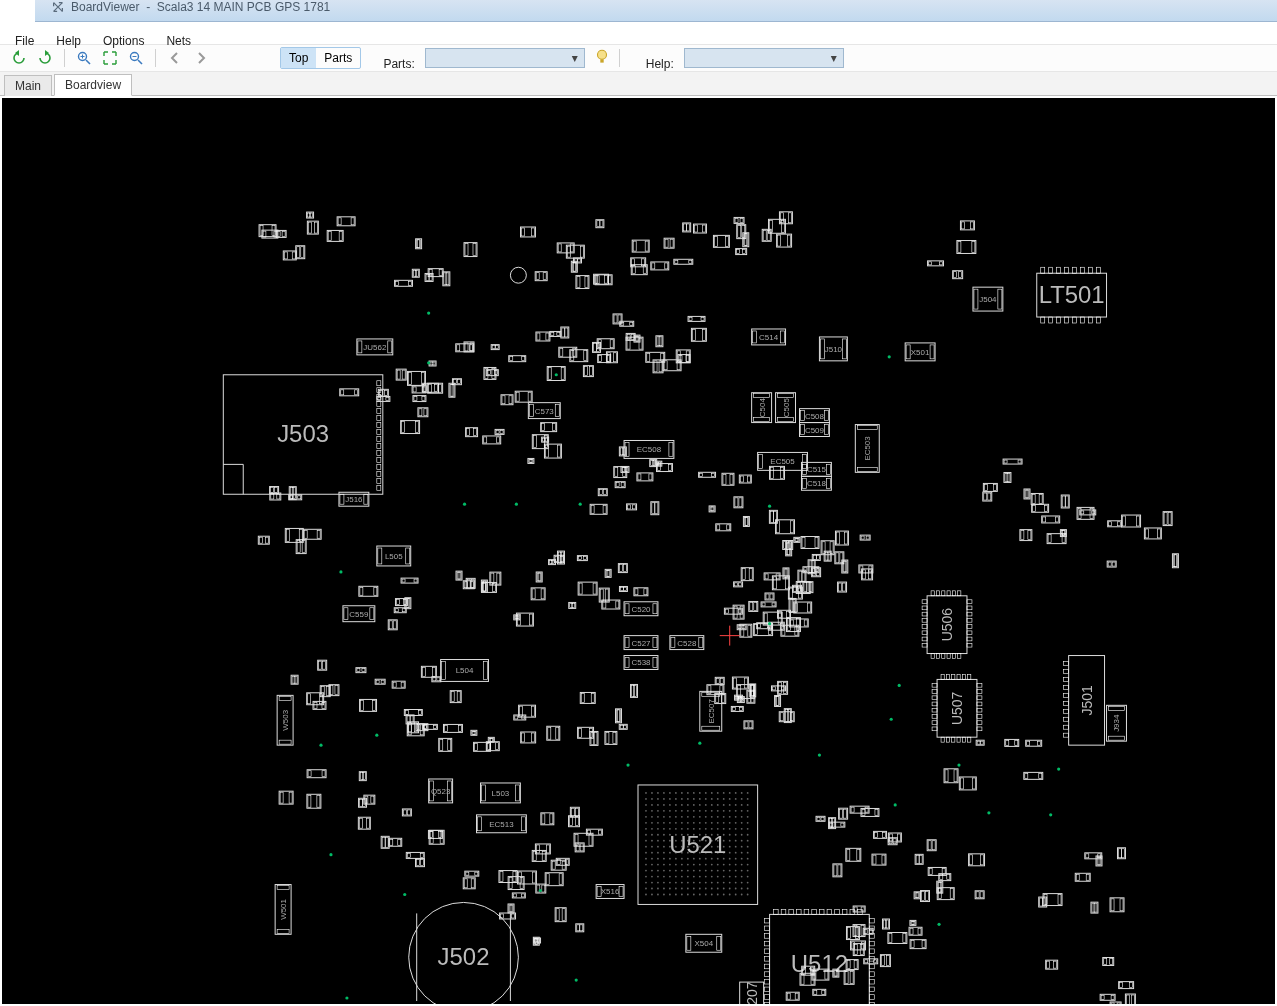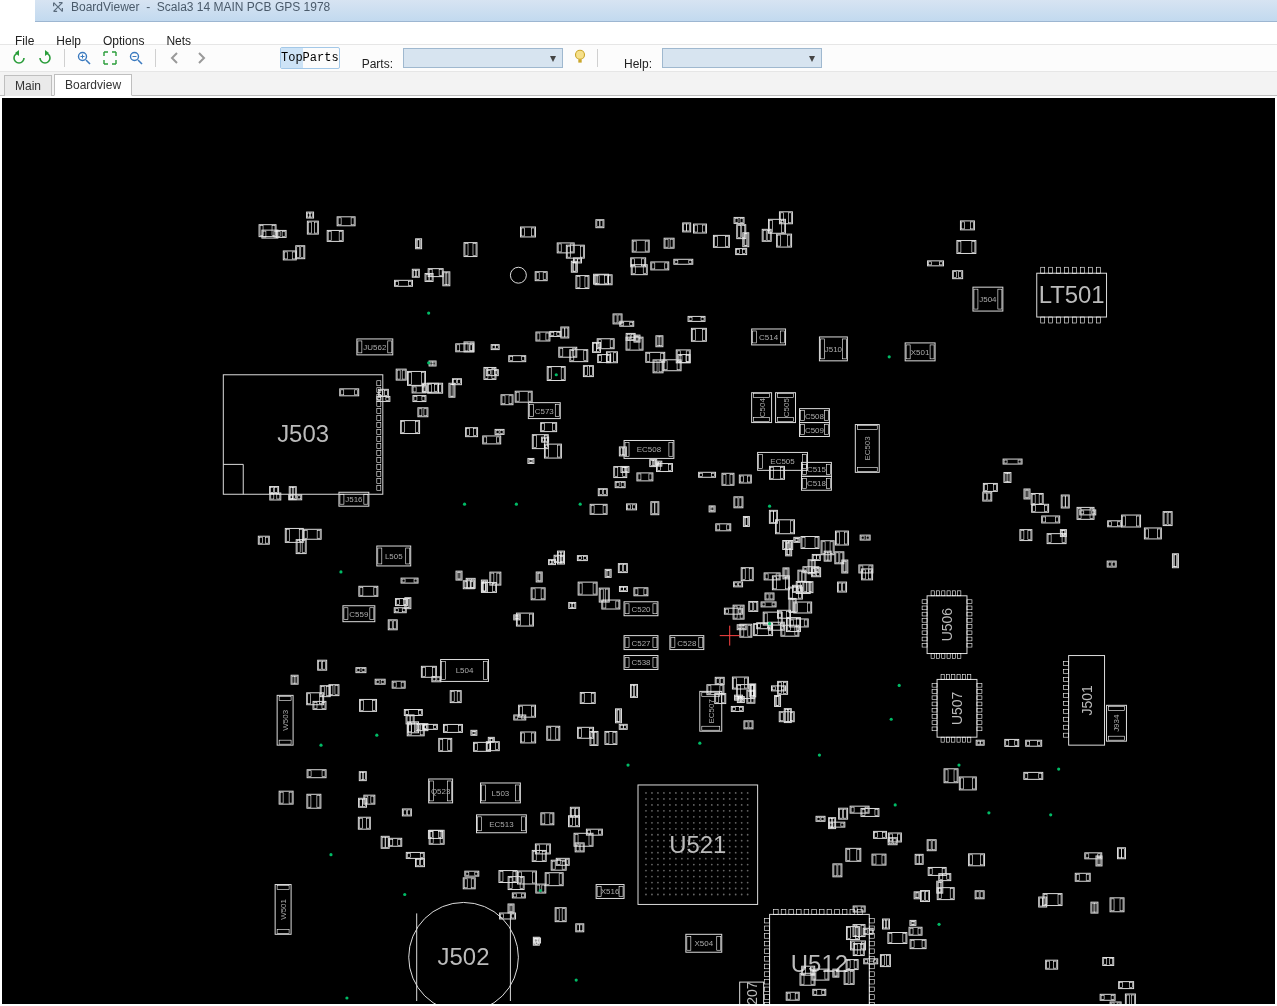--- a/index.html
+++ b/index.html
@@ -13,21 +13,21 @@
 .menubar { height: 22px; display: flex; align-items: center; padding: 0 6px; gap: 4px; background: #fff; }
 .menubar .menuitem { padding: 2px 9px; color: #222; cursor: default; margin-top: 16px; }
 
 
 .toolbar { height: 28px; background: #fcfcfc; border-top: 1px solid #e6e6e6; border-bottom: 1px solid #e6e6e6; display: flex; align-items: center; padding: 0 8px; gap: 4px; }
 .toolbar .sep { width: 1px; height: 18px; background: #d0d0d0; margin: 0 4px; }
 .toolbar .tbtn { width: 22px; height: 22px; display: flex; align-items: center; justify-content: center; border: 1px solid transparent; border-radius: 2px; }
 .toolbar .tbtn svg { width: 16px; height: 16px; }
 .toolbar .spacer { flex: 0 0 60px; }
 .side-toggle { display: flex; border: 1px solid #a3c8e8; border-radius: 2px; overflow: hidden; }
-.side-toggle span { padding: 3px 0; cursor: default; font-family: Liberation Mono, monospace; }
+.side-toggle span { padding: 3px 8px; cursor: default; }
 .side-toggle .active { background: #cde3f6; }
 .tblabel { margin: 12px 6px 0 18px; color: #222; }
 .combo { display: flex; align-items: center; }
 .combo-field { width: 160px; height: 20px; background: #d7e4f0; border: 1px solid #9fb8cf; display: flex; align-items: center; }
 .combo-field .arrow { margin-left: auto; width: 18px; display: flex; justify-content: center; color: #444; }
 .lightbulb { width: 18px; margin-left: 4px; color: #e0c050; }
 
 
 .tabstrip { height: 24px; background: #f3f3f3; border-bottom: 1px solid #bfbfbf; display: flex; align-items: flex-end; padding-left: 4px; }
 .tab { padding: 3px 10px; border: 1px solid #bfbfbf; border-bottom: none; background: #eaeaea; margin-right: 2px; color: #333; position: relative; top: 1px; }
@@ -51,21 +51,21 @@
 
 <div class="titlebar">
   <span class="icon">
     <svg viewBox="0 0 16 16">
         <path d="M3 3 L13 13 M3 13 L13 3" stroke="currentColor" stroke-width="1.4" fill="none"></path>
         <path d="M3 3 L3 7 M13 13 L13 9 M3 13 L7 13 M13 3 L9 3" stroke="currentColor" stroke-width="1.4" fill="none"></path>
       </svg>
   </span>
   <span>BoardViewer</span>
   <span>&nbsp; -&nbsp;&nbsp;</span>
-  <span>Scala3 14 MAIN PCB GPS 1978</span>
+  <span>Scala3 14 MAIN PCB GPS 1781</span>
 </div>
 
 <div class="menubar">
   <span class="menuitem">File</span>
   <span class="menuitem">Help</span>
   <span class="menuitem">Options</span>
   <span class="menuitem">Nets</span>
 </div>
 
 <div class="toolbar">

